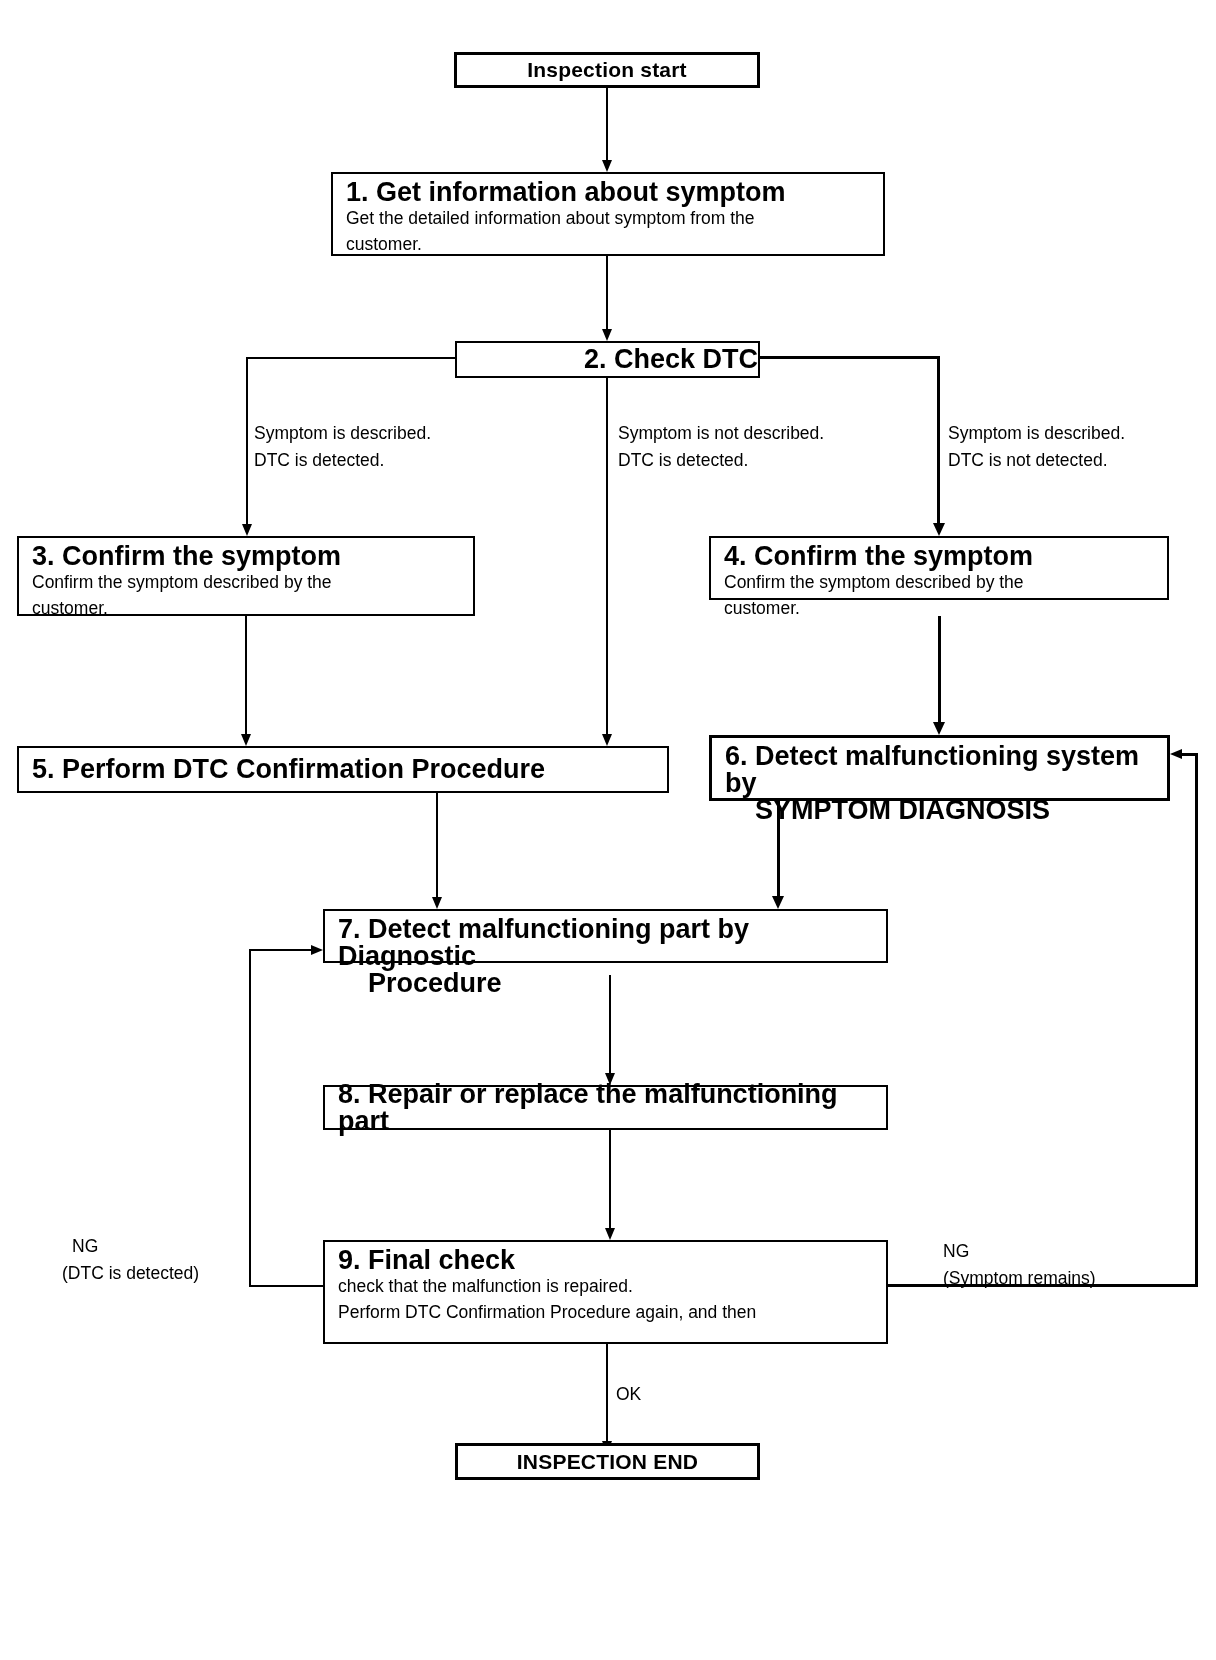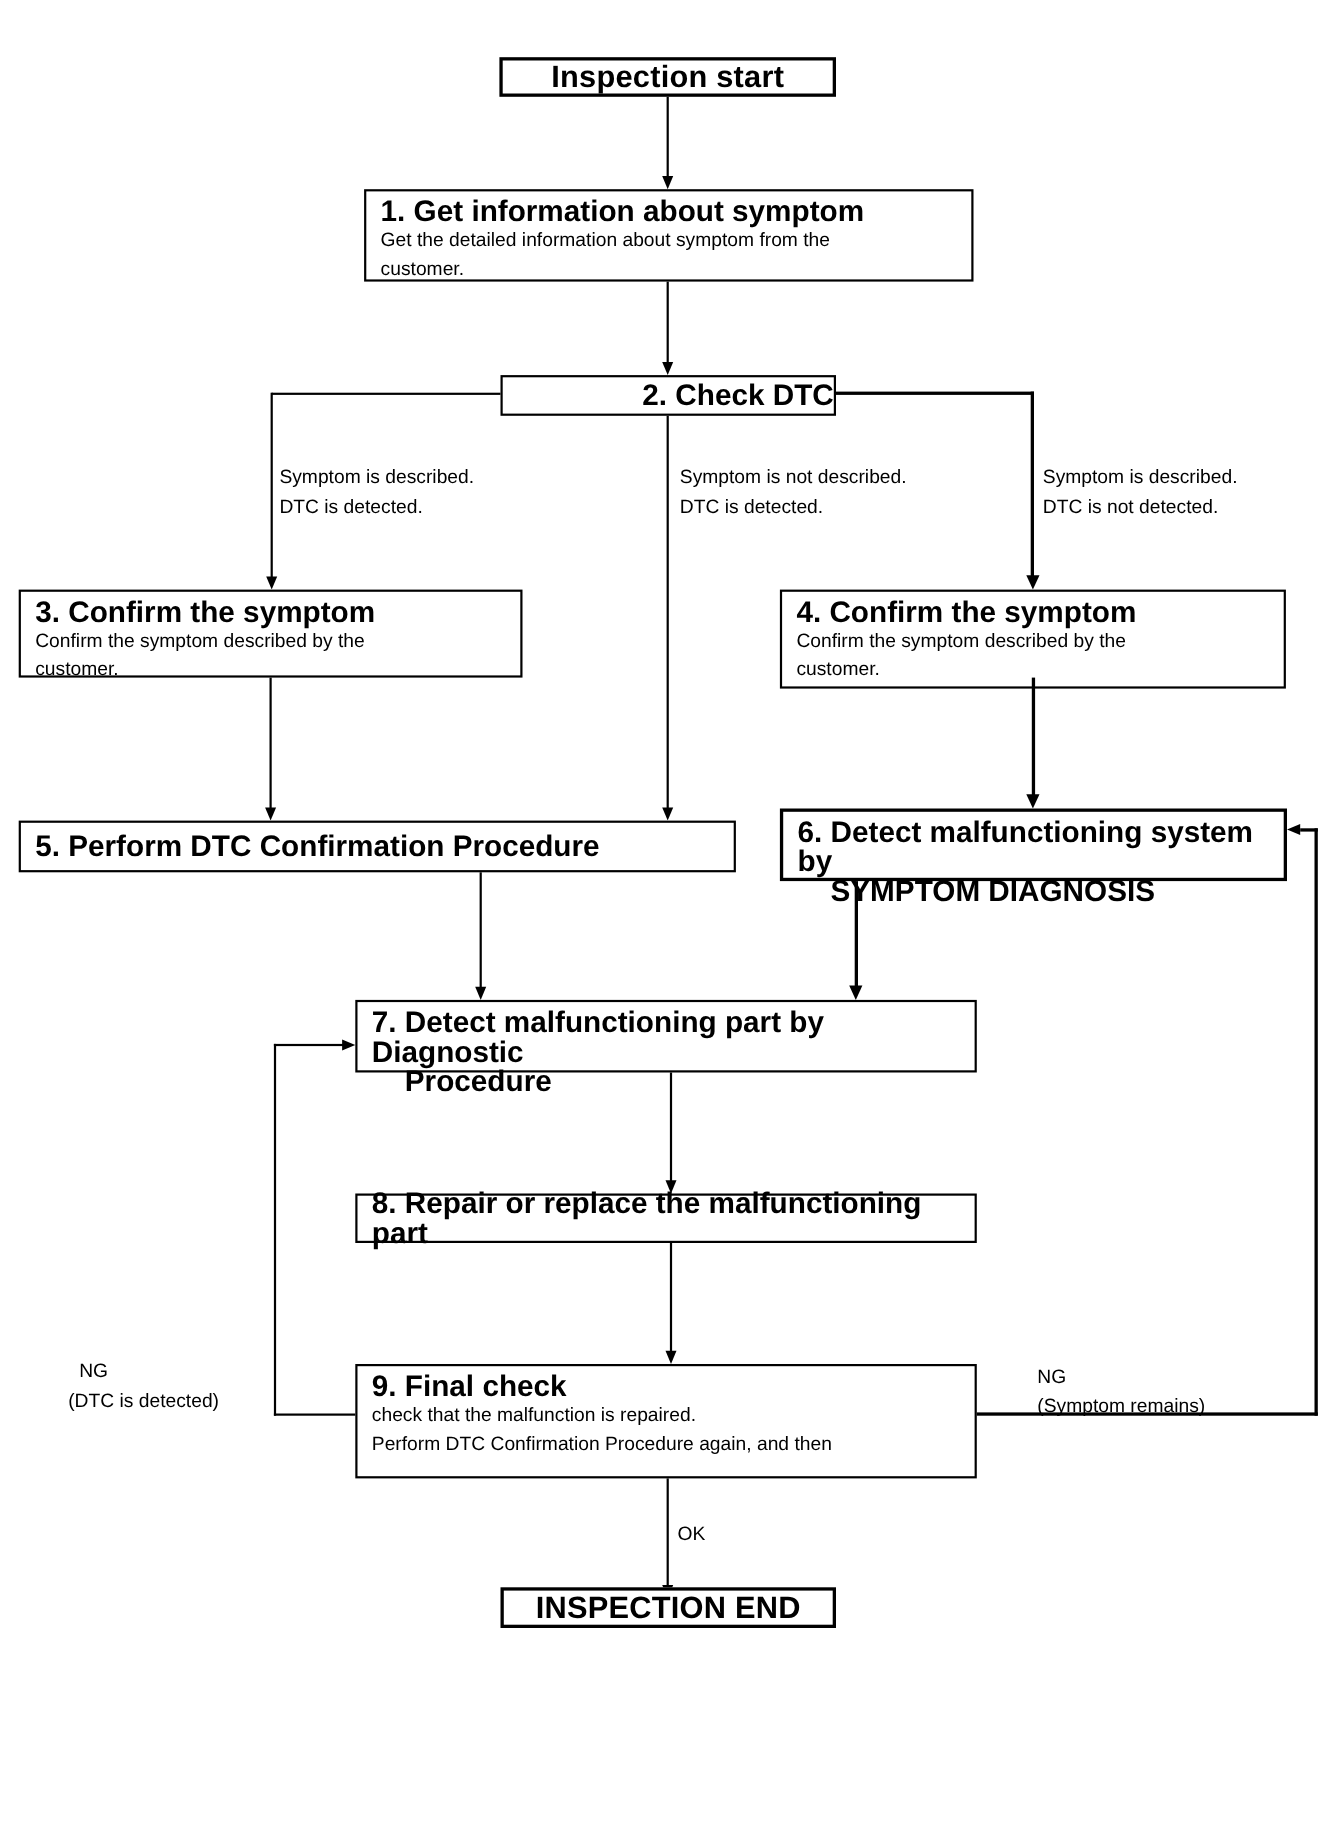--- a/index.html
+++ b/index.html
@@ -27,21 +27,21 @@
     display: flex;
     align-items: center;
     justify-content: center;
   }
   .box-single {
     display: flex;
     align-items: center;
     padding-left: 13px;
   }
   .terminal-label {
-    font-size: 28px;
+    font-size: 21px;
     font-weight: bold;
     letter-spacing: 0.2px;
   }
   .box-title {
     font-size: 27px;
     font-weight: bold;
     line-height: 27px;
     padding-left: 13px;
     padding-right: 6px;
   }
@@ -138,21 +138,21 @@
     <div>Symptom is described.</div>
     <div>DTC is not detected.</div>
   </div>
 
   <div class="box box-pad" style="left:17px; top:536px; width:458px; height:80px;">
     <div class="box-title">3. Confirm the symptom</div>
     <div class="box-desc">Confirm the symptom described by the</div>
     <div class="box-desc">customer.</div>
   </div>
 
-  <div class="box box-pad" style="left:709px; top:536px; width:460px; height:90px;">
+  <div class="box box-pad" style="left:709px; top:536px; width:460px; height:64px;">
     <div class="box-title">4. Confirm the symptom</div>
     <div class="box-desc">Confirm the symptom described by the</div>
     <div class="box-desc">customer.</div>
   </div>
 
   <div class="vline" style="left:245px; top:616px; width:2px; height:119px;"></div>
   <div class="arr arr-down" style="left:241px; top:734px;"></div>
 
   <div class="vline" style="left:938px; top:616px; width:3px; height:107px;"></div>
   <div class="arr arr-down thick" style="left:933px; top:722px;"></div>
@@ -165,21 +165,21 @@
     <div class="box-title">6. Detect malfunctioning system by</div>
     <div class="box-title indent2">SYMPTOM DIAGNOSIS</div>
   </div>
 
   <div class="vline" style="left:436px; top:793px; width:2px; height:105px;"></div>
   <div class="arr arr-down" style="left:432px; top:897px;"></div>
 
   <div class="vline" style="left:777px; top:801px; width:3px; height:96px;"></div>
   <div class="arr arr-down thick" style="left:772px; top:896px;"></div>
 
-  <div class="box box-pad" style="left:323px; top:909px; width:565px; height:66px;">
+  <div class="box box-pad" style="left:323px; top:909px; width:565px; height:54px;">
     <div class="box-title">7. Detect malfunctioning part by Diagnostic</div>
     <div class="box-title indent2">Procedure</div>
   </div>
 
   <div class="vline" style="left:609px; top:975px; width:2px; height:99px;"></div>
   <div class="arr arr-down" style="left:605px; top:1073px;"></div>
 
   <div class="box box-single" style="left:323px; top:1085px; width:565px; height:45px;">
     <span class="box-title" style="padding:0;">8. Repair or replace the malfunctioning part</span>
   </div>

